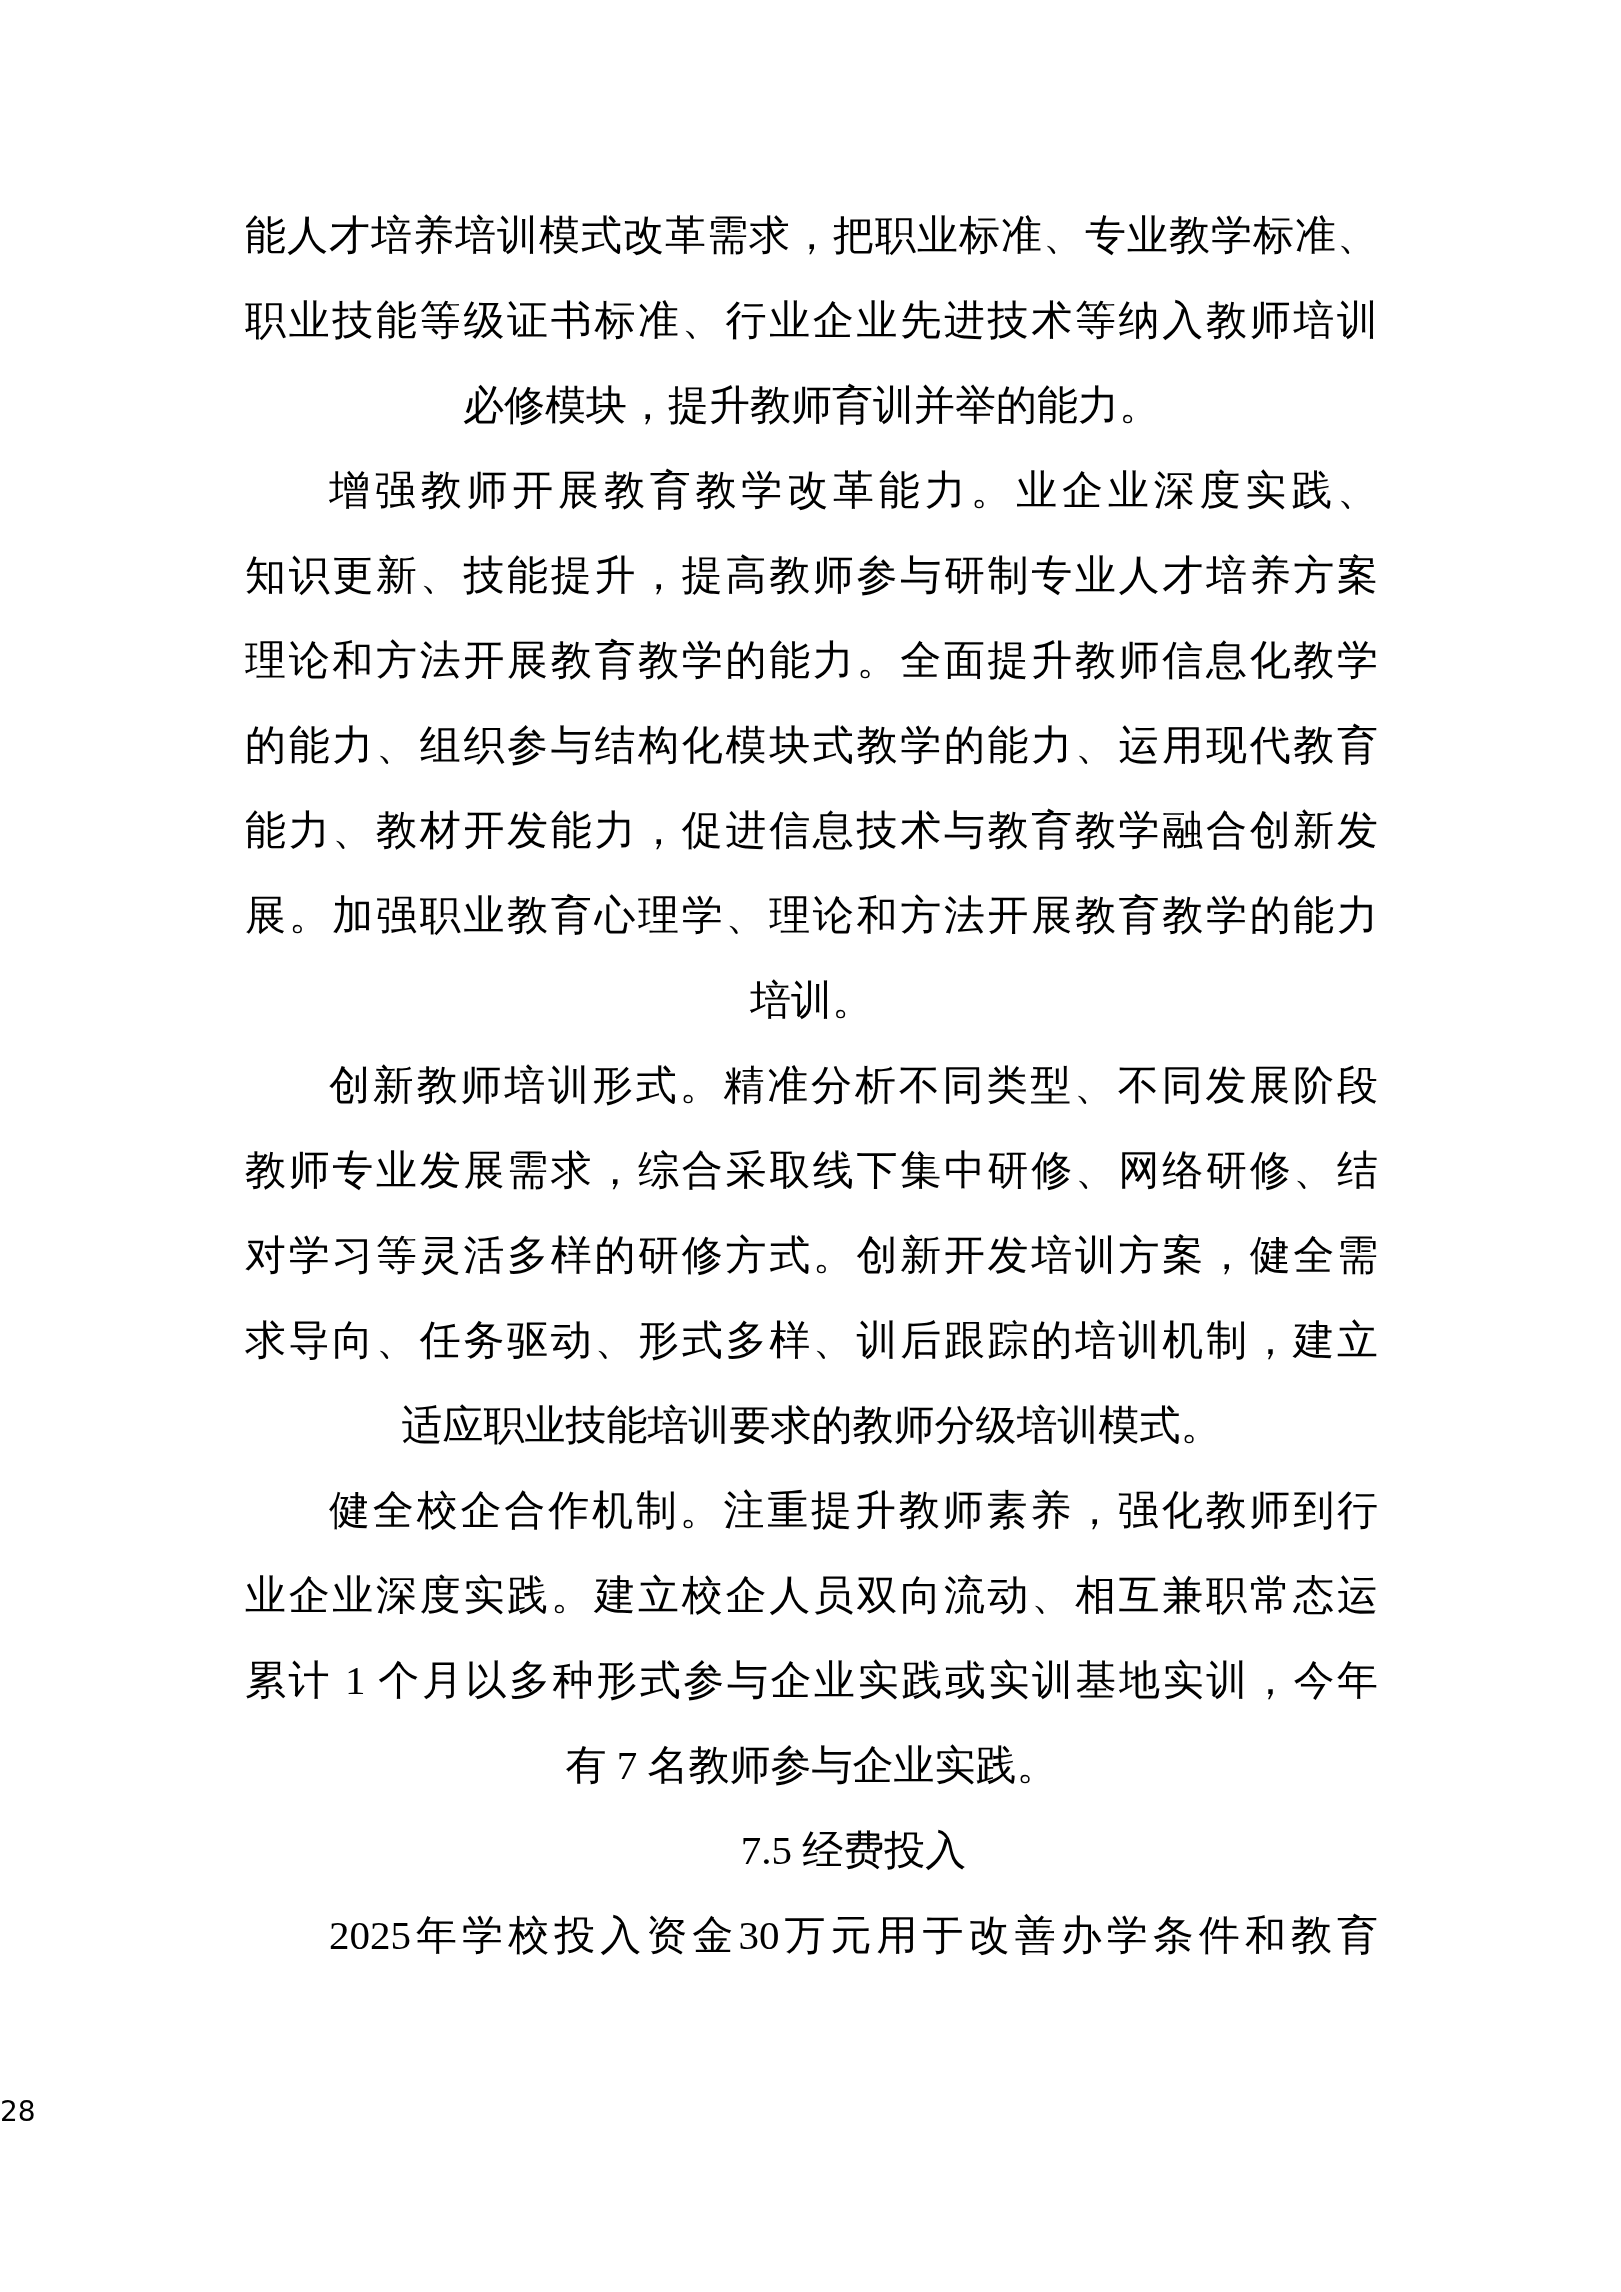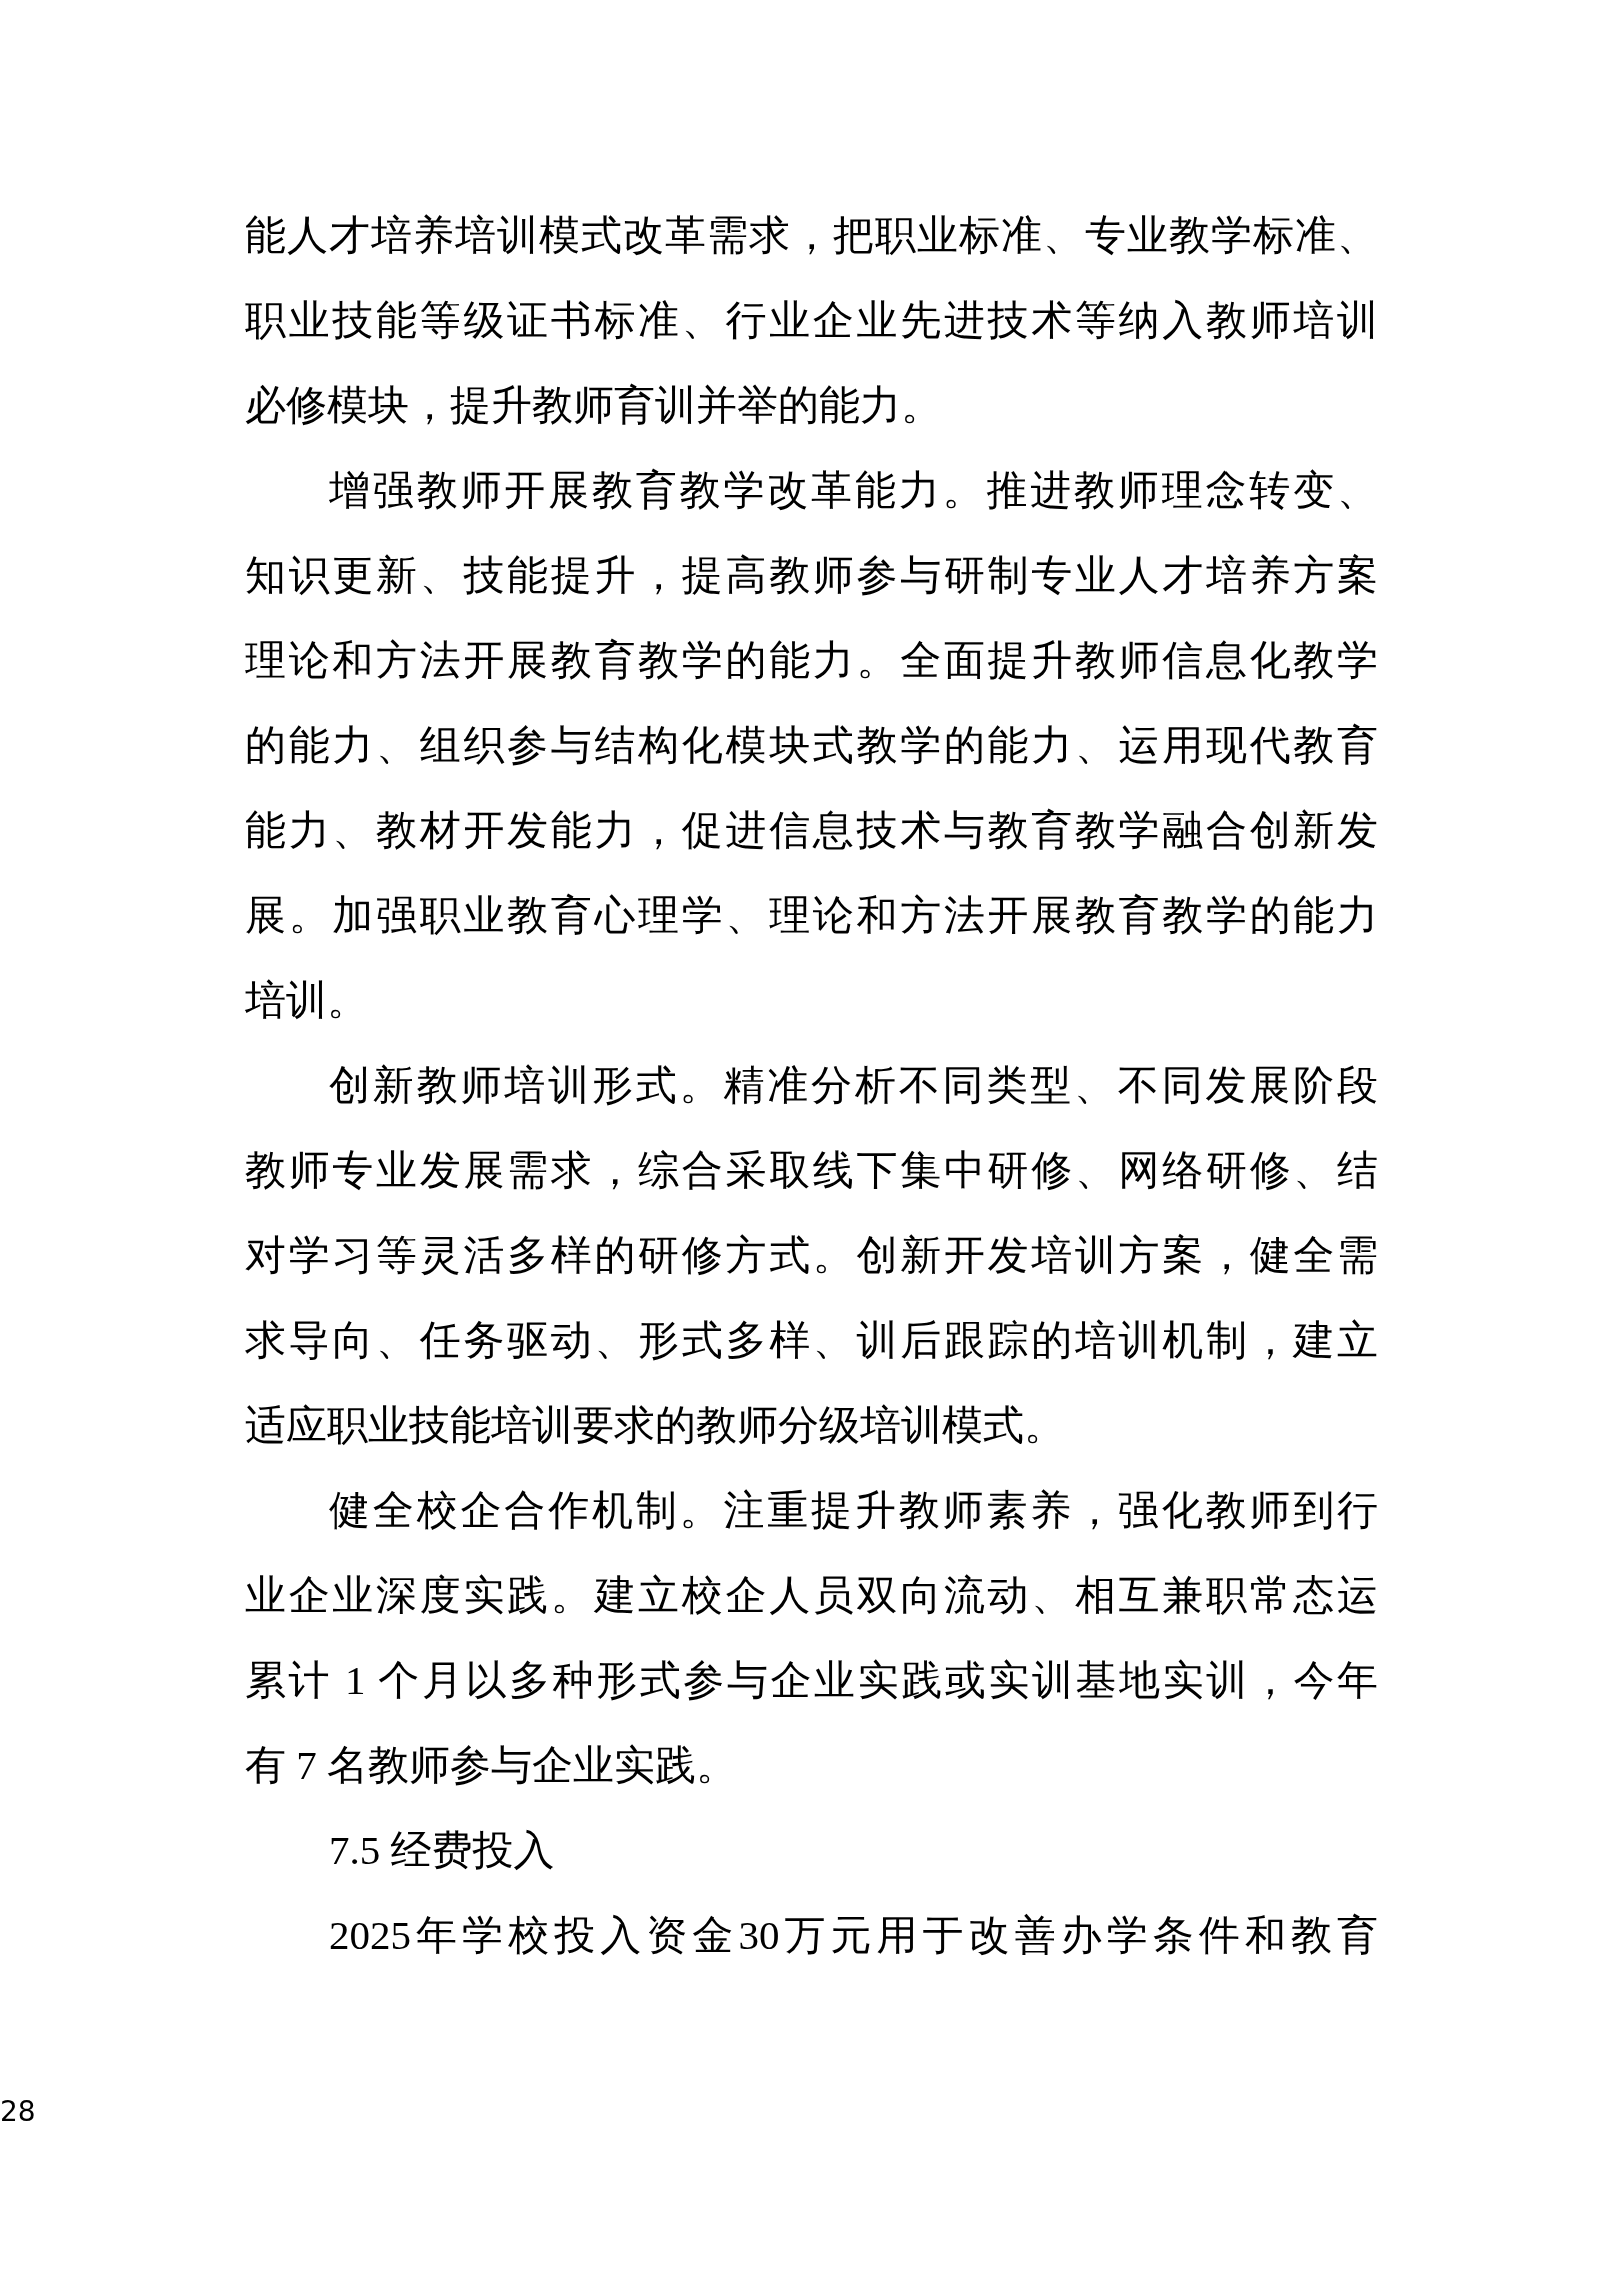--- a/index.html
+++ b/index.html
@@ -21,21 +21,21 @@
     left: 245px;
     top: 193px;
     width: 1133px;
     font-family: "Liberation Serif", "DejaVu Serif", serif;
     font-size: 41px;
     color: #000000;
   }
   .line {
     height: 85px;
     line-height: 85px;
-    text-align: left;
+    text-align: center;
     white-space: normal;
     overflow: visible;
   }
   .line.justify {
     text-align: justify;
     text-align-last: justify;
   }
   .line.indent {
     text-indent: 84px;
   }
@@ -52,21 +52,21 @@
   }
 </style>
 </head>
 <body>
 
 <div class="page">
   <div class="text-block">
       <div class="line justify">能人才培养培训模式改革需求，把职业标准、专业教学标准、</div>
       <div class="line justify">职业技能等级证书标准、行业企业先进技术等纳入教师培训</div>
       <div class="line">必修模块，提升教师育训并举的能力。</div>
-      <div class="line justify indent">增强教师开展教育教学改革能力。推进教师理念转变、</div>
+      <div class="line justify indent">增强教师开展教育教学改革能力。业企业深度实践、</div>
       <div class="line justify">知识更新、技能提升，提高教师参与研制专业人才培养方案</div>
       <div class="line justify">理论和方法开展教育教学的能力。全面提升教师信息化教学</div>
       <div class="line justify">的能力、组织参与结构化模块式教学的能力、运用现代教育</div>
       <div class="line justify">能力、教材开发能力，促进信息技术与教育教学融合创新发</div>
       <div class="line justify">展。加强职业教育心理学、理论和方法开展教育教学的能力</div>
       <div class="line">培训。</div>
       <div class="line justify indent">创新教师培训形式。精准分析不同类型、不同发展阶段</div>
       <div class="line justify">教师专业发展需求，综合采取线下集中研修、网络研修、结</div>
       <div class="line justify">对学习等灵活多样的研修方式。创新开发培训方案，健全需</div>
       <div class="line justify">求导向、任务驱动、形式多样、训后跟踪的培训机制，建立</div>

